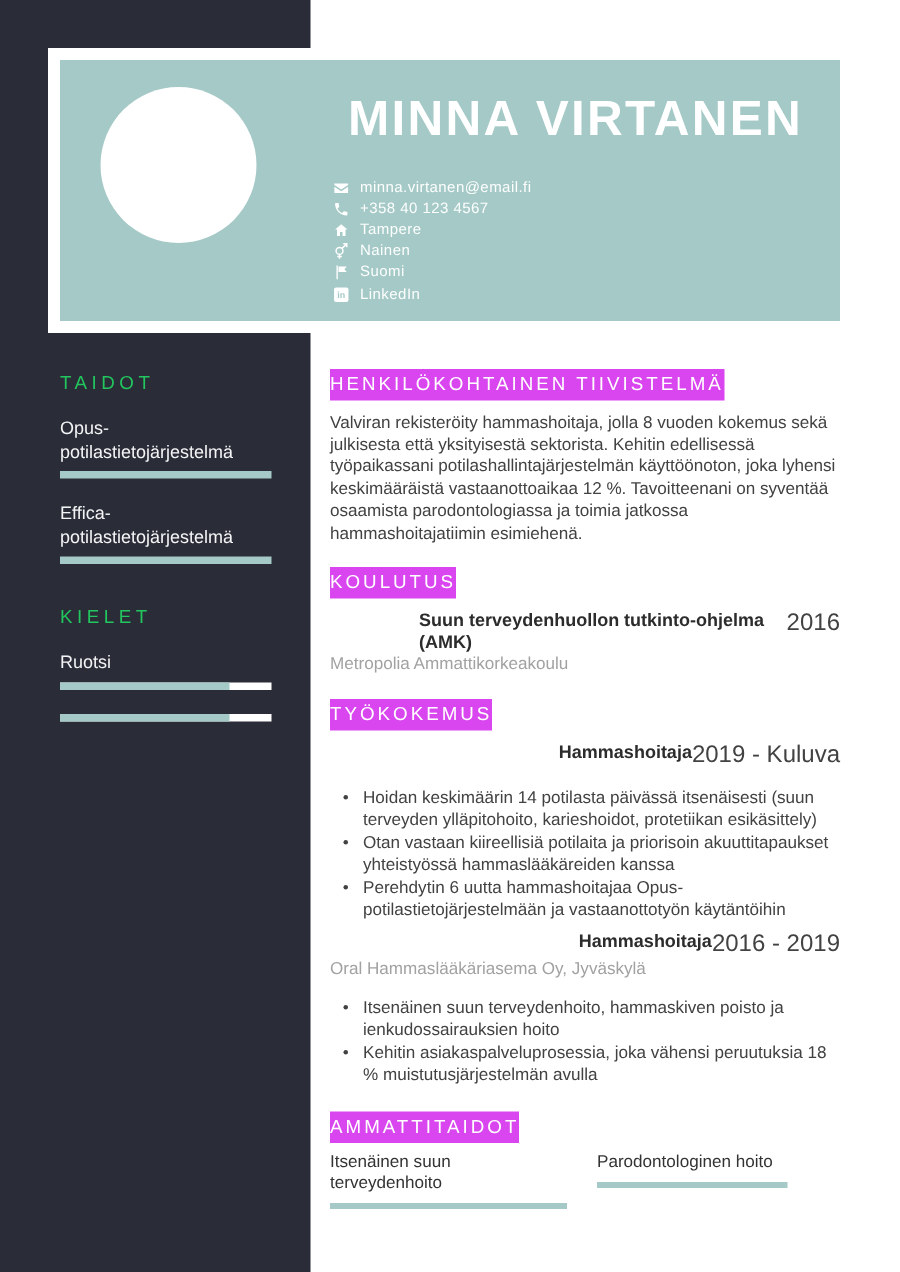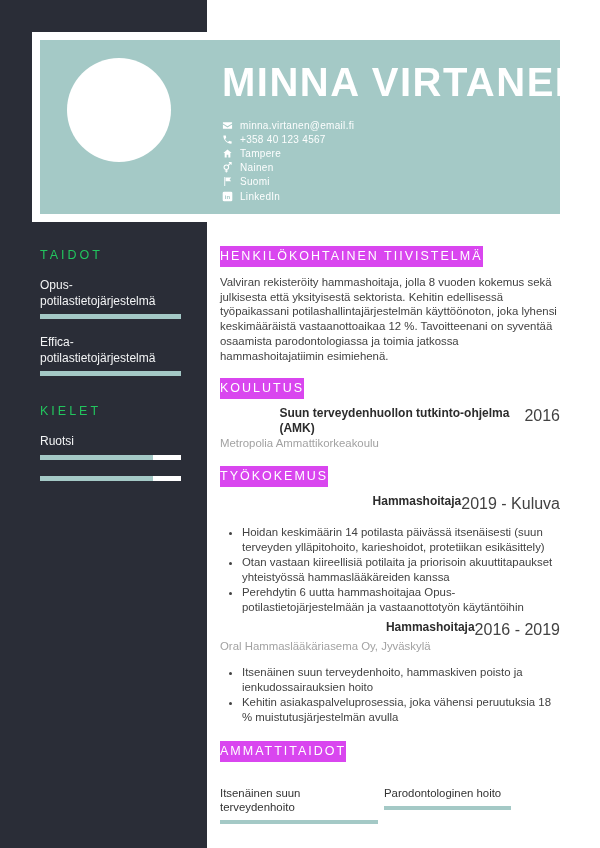--- a/index.html
+++ b/index.html
@@ -28,22 +28,22 @@
   .band-frame {
     position:absolute; left:32px; top:32px; width:536px; height:190px;
     background:#ffffff;
   }
   .band { position:absolute; left:8px; top:8px; right:8px; bottom:8px; background:#a4c9c6; }
   .avatar {
     position:absolute; left:27px; top:18px; width:104px; height:104px;
     border-radius:50%; background:#ffffff;
   }
   .person-name {
-    position:absolute; left:182px; top:22px;
-    font-size:40px; font-weight:600; letter-spacing:1.5px; line-height:1;
+    position:absolute; left:192px; top:22px;
+    font-size:33px; font-weight:600; letter-spacing:1.5px; line-height:1;
     color:#ffffff; white-space:nowrap;
   }
   .contacts { position:absolute; left:182px; top:78px; list-style:none; }
   .contact-row { display:flex; align-items:center; height:14.2px; }
   .cicon { width:11px; height:11px; display:inline-flex; margin-right:7px; flex:0 0 11px; }
   .cicon svg { width:11px; height:11px; }
   .ctext { font-size:10px; letter-spacing:0.3px; color:#fdfefe; }
   
   .main { position:absolute; left:220px; top:246px; width:340px; }
   .badge {
@@ -55,21 +55,21 @@
   .section-edu  { margin-top:15px; }
   .section-work { margin-top:16px; }
   .section-pro  { margin-top:16px; }
   .entry-head { display:flex; justify-content:flex-end; align-items:flex-start; margin-top:7px; }
   .entry2 { margin-top:5px; }
   .etitle { font-size:12px; font-weight:700; line-height:15px; color:#2c2c2c; max-width:245px; }
   .edate  { font-size:16px; color:#424242; padding-top:1px; white-space:nowrap; }
   .esub   { font-size:11.4px; line-height:14px; color:#a2a2a2; }
   .bullets { margin:12px 0 0; padding-left:22px; }
   .bullets li { font-size:11.4px; line-height:15px; color:#424242; }
-  .skills-row { display:flex; gap:6px; margin-top:24px; }
+  .skills-row { display:flex; gap:20px; margin-top:6px; }
   .skill-col .plabel { font-size:11.4px; line-height:14px; color:#333333; }
   .pbar { height:4px; background:#a4c9c6; margin-top:6px; }
   .col1 { width:158px; } .col2 { width:127px; }
 </style>
 </head>
 <body>
 
 <div class="page">
 
   <aside class="sidebar">

